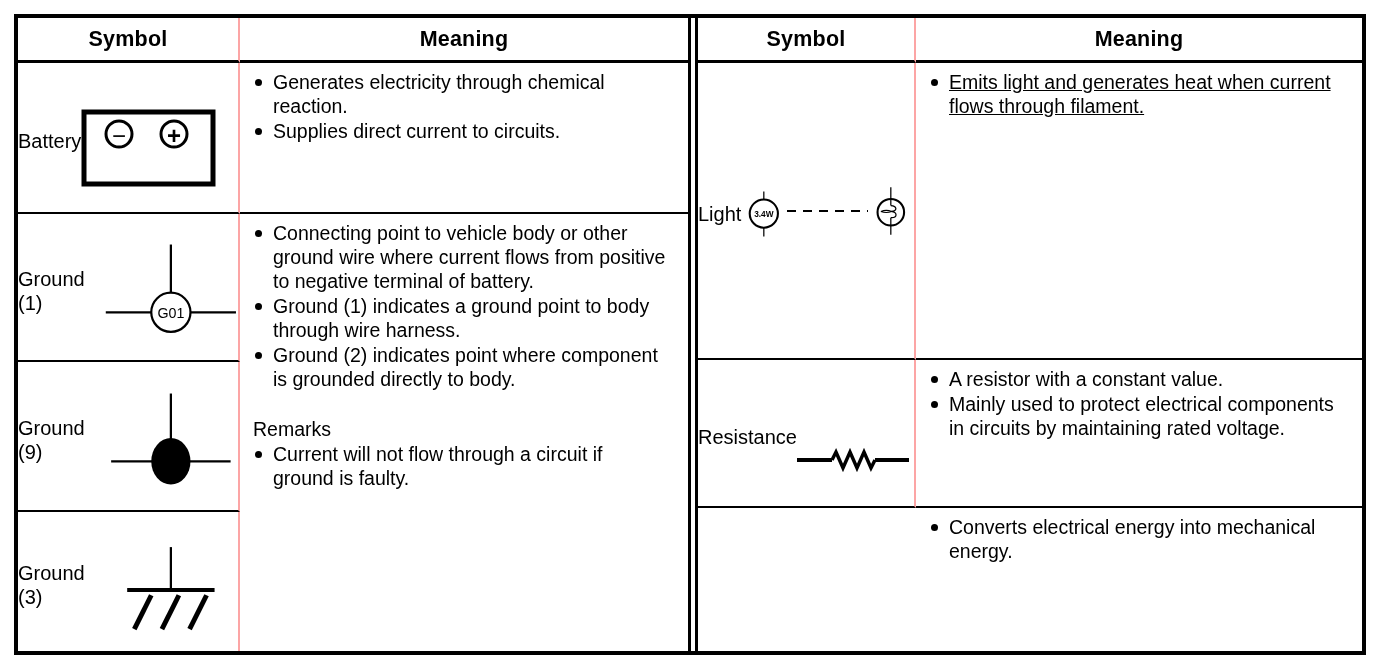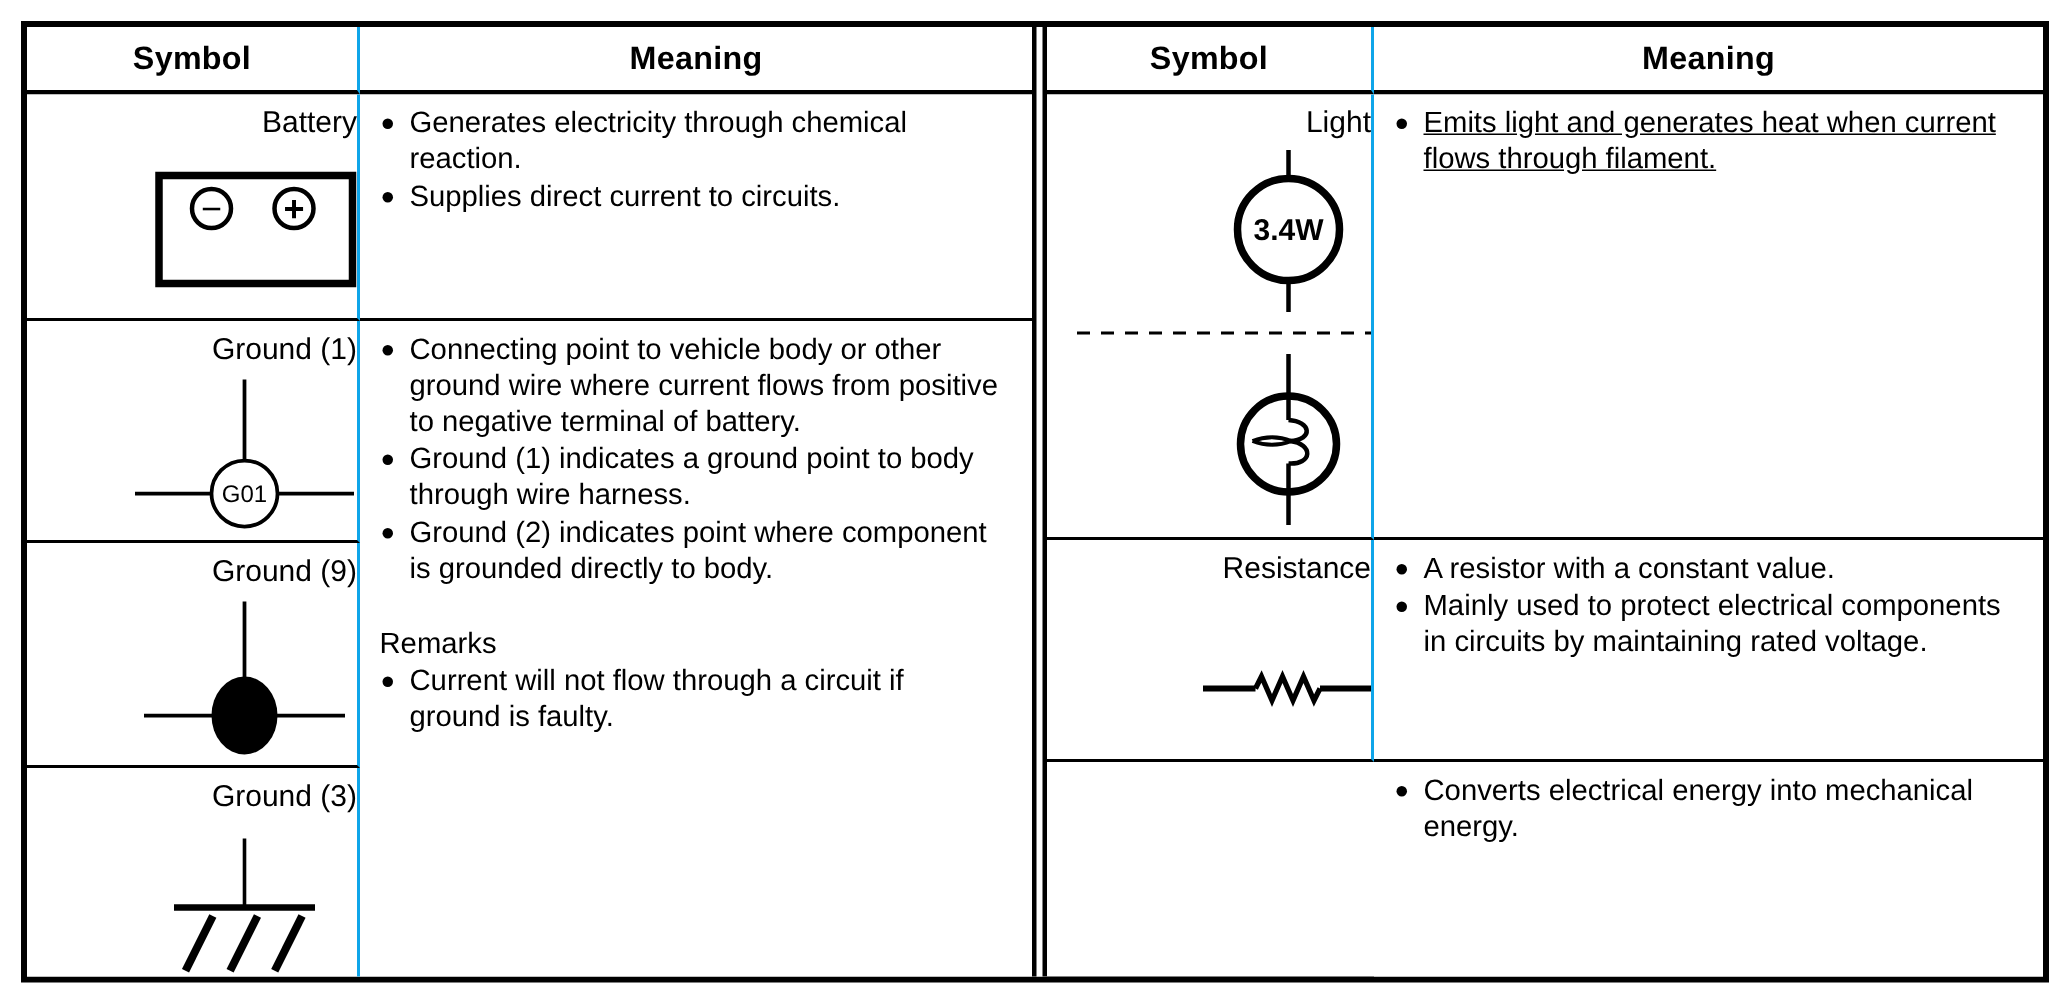--- a/index.html
+++ b/index.html
@@ -19,29 +19,29 @@
   
   .tbl{display:grid;box-sizing:border-box;height:100%;}
   .tbl-left{width:670px;grid-template-columns:222px 1fr;grid-template-rows:45px 151px 148px 150px 1fr;}
   .tbl-right{width:664px;grid-template-columns:218px 1fr;grid-template-rows:45px 297px 148px 1fr;}
   .mid-divider{
     width:10px;height:100%;box-sizing:border-box;background:#fff;
     border-left:3px solid #000;border-right:3px solid #000;
     flex:0 0 10px;
   }
   .cell{box-sizing:border-box;overflow:hidden;background:#fff;}
-  .b-r{border-right:2px solid #0ea5e9;}
+  .b-r{border-right:2px solid #fca5a5;}
   .b-b{border-bottom:2px solid #000;}
   .hdr{
     border-bottom:3px solid #000;
     display:flex;align-items:center;justify-content:center;
     font-weight:bold;font-size:21.5px;letter-spacing:.2px;
   }
   
-  .sym-cell{display:flex;flex-direction:column;align-items:flex-end;}
+  .sym-cell{display:flex;flex-direction:row;align-items:center;}
   .sym-label{font-size:20px;margin-top:7px;line-height:24px;}
   
   .meaning{padding:7px 8px 17px 12px;}
   .bullet-row{display:flex;align-items:flex-start;margin:0 0 1px 0;}
   .dot{flex:0 0 7px;width:7px;height:7px;border-radius:50%;background:#000;margin:9px 11px 0 3px;}
   .bullet-text{font-size:19.5px;line-height:24px;max-width:394px;letter-spacing:0;}
   .remarks{font-size:19.5px;line-height:24px;margin:26px 0 1px 1px;}
   
   .dash-sep{
     width:196px;height:2px;margin:13px 0 13px 0;
@@ -115,21 +115,21 @@
         <div class="sym-label">Ground (3)</div>
         <svg width="150" height="98" viewBox="0 0 150 98" style="margin-top:14px">
           <line x1="75" y1="2" x2="75" y2="50" stroke="#000" stroke-width="2.5"></line>
           <line x1="26" y1="50" x2="124" y2="50" stroke="#000" stroke-width="4.5"></line>
           <line x1="53" y1="56" x2="34" y2="94" stroke="#000" stroke-width="5.5"></line>
           <line x1="84" y1="56" x2="65" y2="94" stroke="#000" stroke-width="5.5"></line>
           <line x1="115" y1="56" x2="96" y2="94" stroke="#000" stroke-width="5.5"></line>
         </svg>
       </div>
 
-      <div class="cell meaning" style="grid-column:2;grid-row:3 / 6;">
+      <div class="cell meaning" style="grid-column:2;grid-row:3 / 6;border-radius:24px;">
         <div class="bullet-row">
           <span class="dot"></span>
           <span class="bullet-text">Connecting point to vehicle body or other ground wire where current flows from positive to negative terminal of battery.</span>
         </div>
         <div class="bullet-row">
           <span class="dot"></span>
           <span class="bullet-text">Ground (1) indicates a ground point to body through wire harness.</span>
         </div>
         <div class="bullet-row">
           <span class="dot"></span>

